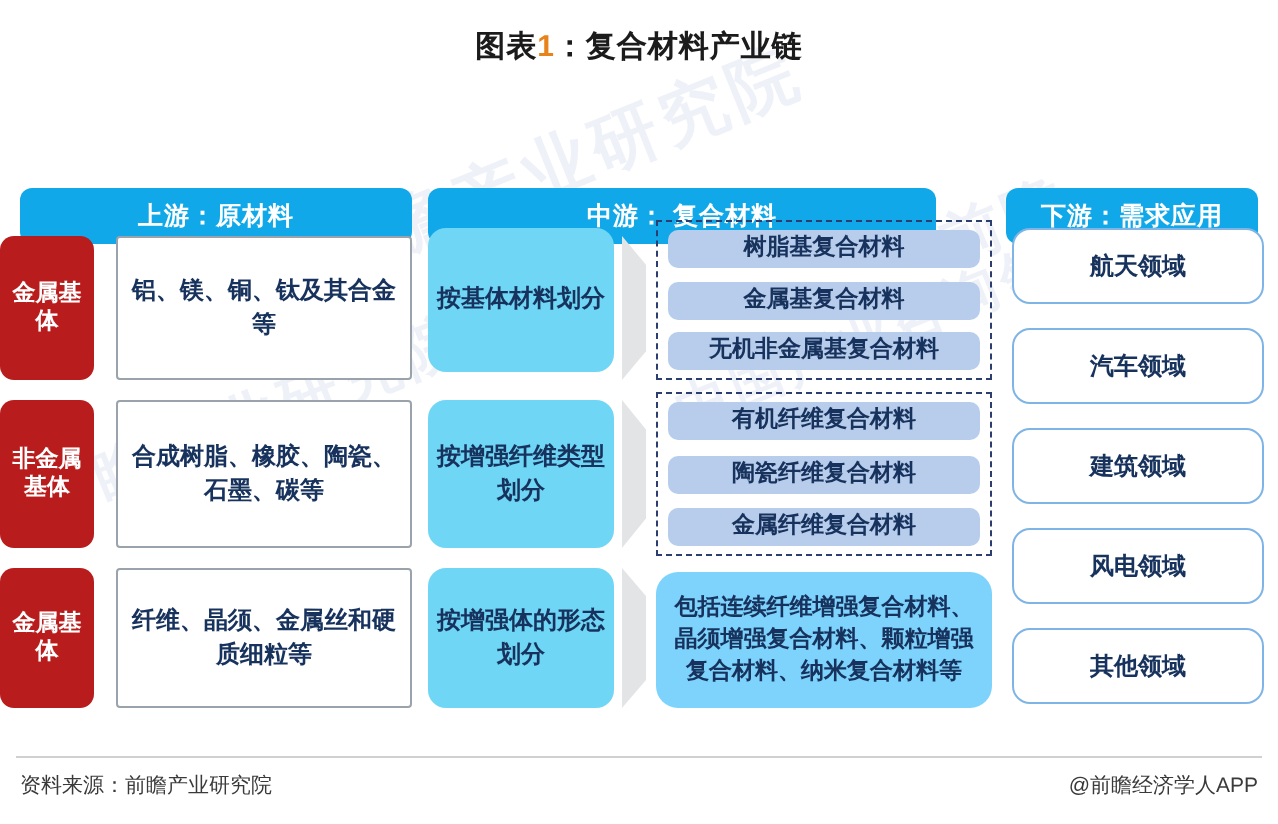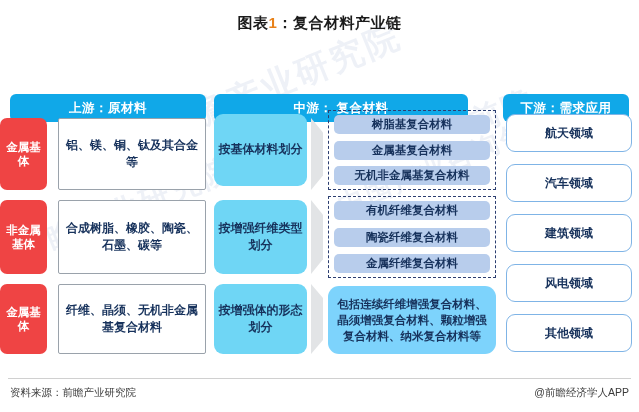--- a/index.html
+++ b/index.html
@@ -59,21 +59,21 @@
     letter-spacing: 0.5px;
     margin-top: 36px;
   }
   .hdr-up   { left: 10px;  width: 196px; top: 58px; }
   .hdr-mid  { left: 214px; width: 254px; top: 58px; }
   .hdr-down { left: 503px; width: 126px; top: 58px; }
   .lc-tag {
     position: absolute;
     left: 0;
     width: 47px;
-    background: #ef4444;
+    background: #b91c1c;
     border-radius: 7px;
     color: #ffffff;
     font-size: 11.5px;
     font-weight: 700;
     display: flex;
     align-items: center;
     justify-content: center;
     text-align: center;
     line-height: 1.25;
     padding: 0 2px;
@@ -223,21 +223,21 @@
 <div class="hdr hdr-mid">中游：  复合材料</div>
 <div class="hdr hdr-down">下游：需求应用</div>
 
 <div class="lc-tag" style="top:118px; height:72px;">金属基体</div>
 <div class="lc-body" style="top:118px; height:72px;">铝、镁、铜、钛及其合金等</div>
 
 <div class="lc-tag" style="top:200px; height:74px;">非金属基体</div>
 <div class="lc-body" style="top:200px; height:74px;">合成树脂、橡胶、陶瓷、石墨、碳等</div>
 
 <div class="lc-tag" style="top:284px; height:70px;">金属基体</div>
-<div class="lc-body" style="top:284px; height:70px;">纤维、晶须、无机非金属基复合材料</div>
+<div class="lc-body" style="top:284px; height:70px;">纤维、晶须、金属丝和硬质细粒等</div>
 
 <div class="mc-box" style="top:114px; height:72px;">按基体材料划分</div>
 <div class="mc-box" style="top:200px; height:74px;">按增强纤维类型划分</div>
 <div class="mc-box" style="top:284px; height:70px;">按增强体的形态划分</div>
 
 <div class="chev c1" style="top:118px; height:72px;"></div>
 <div class="chev c1" style="top:200px; height:74px;"></div>
 <div class="chev c1" style="top:284px; height:70px;"></div>
 
 <div class="dgroup" style="top:110px; height:80px;">

